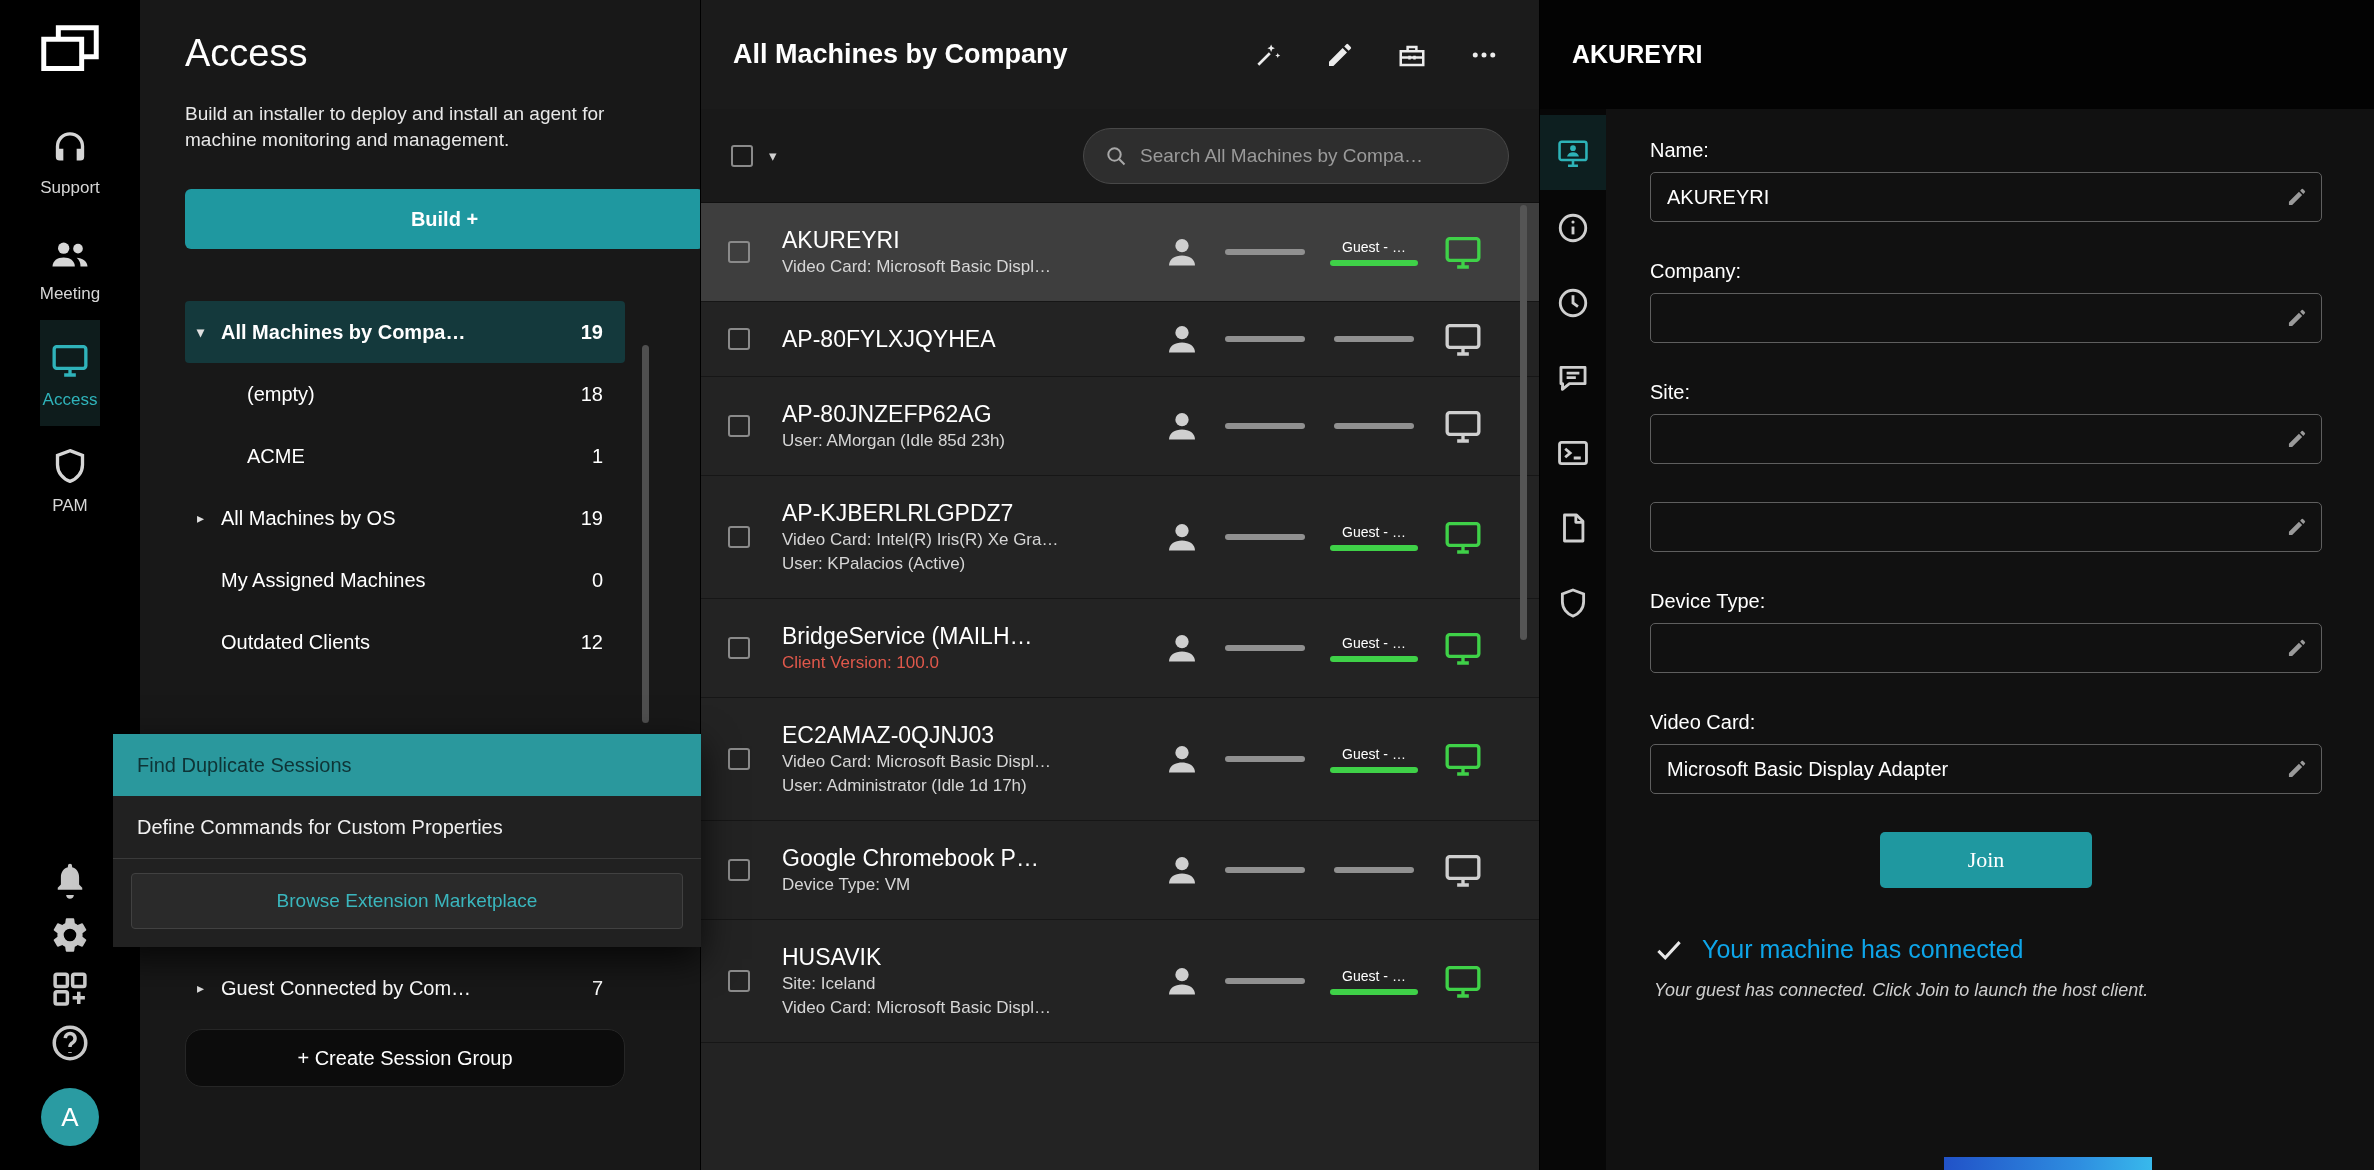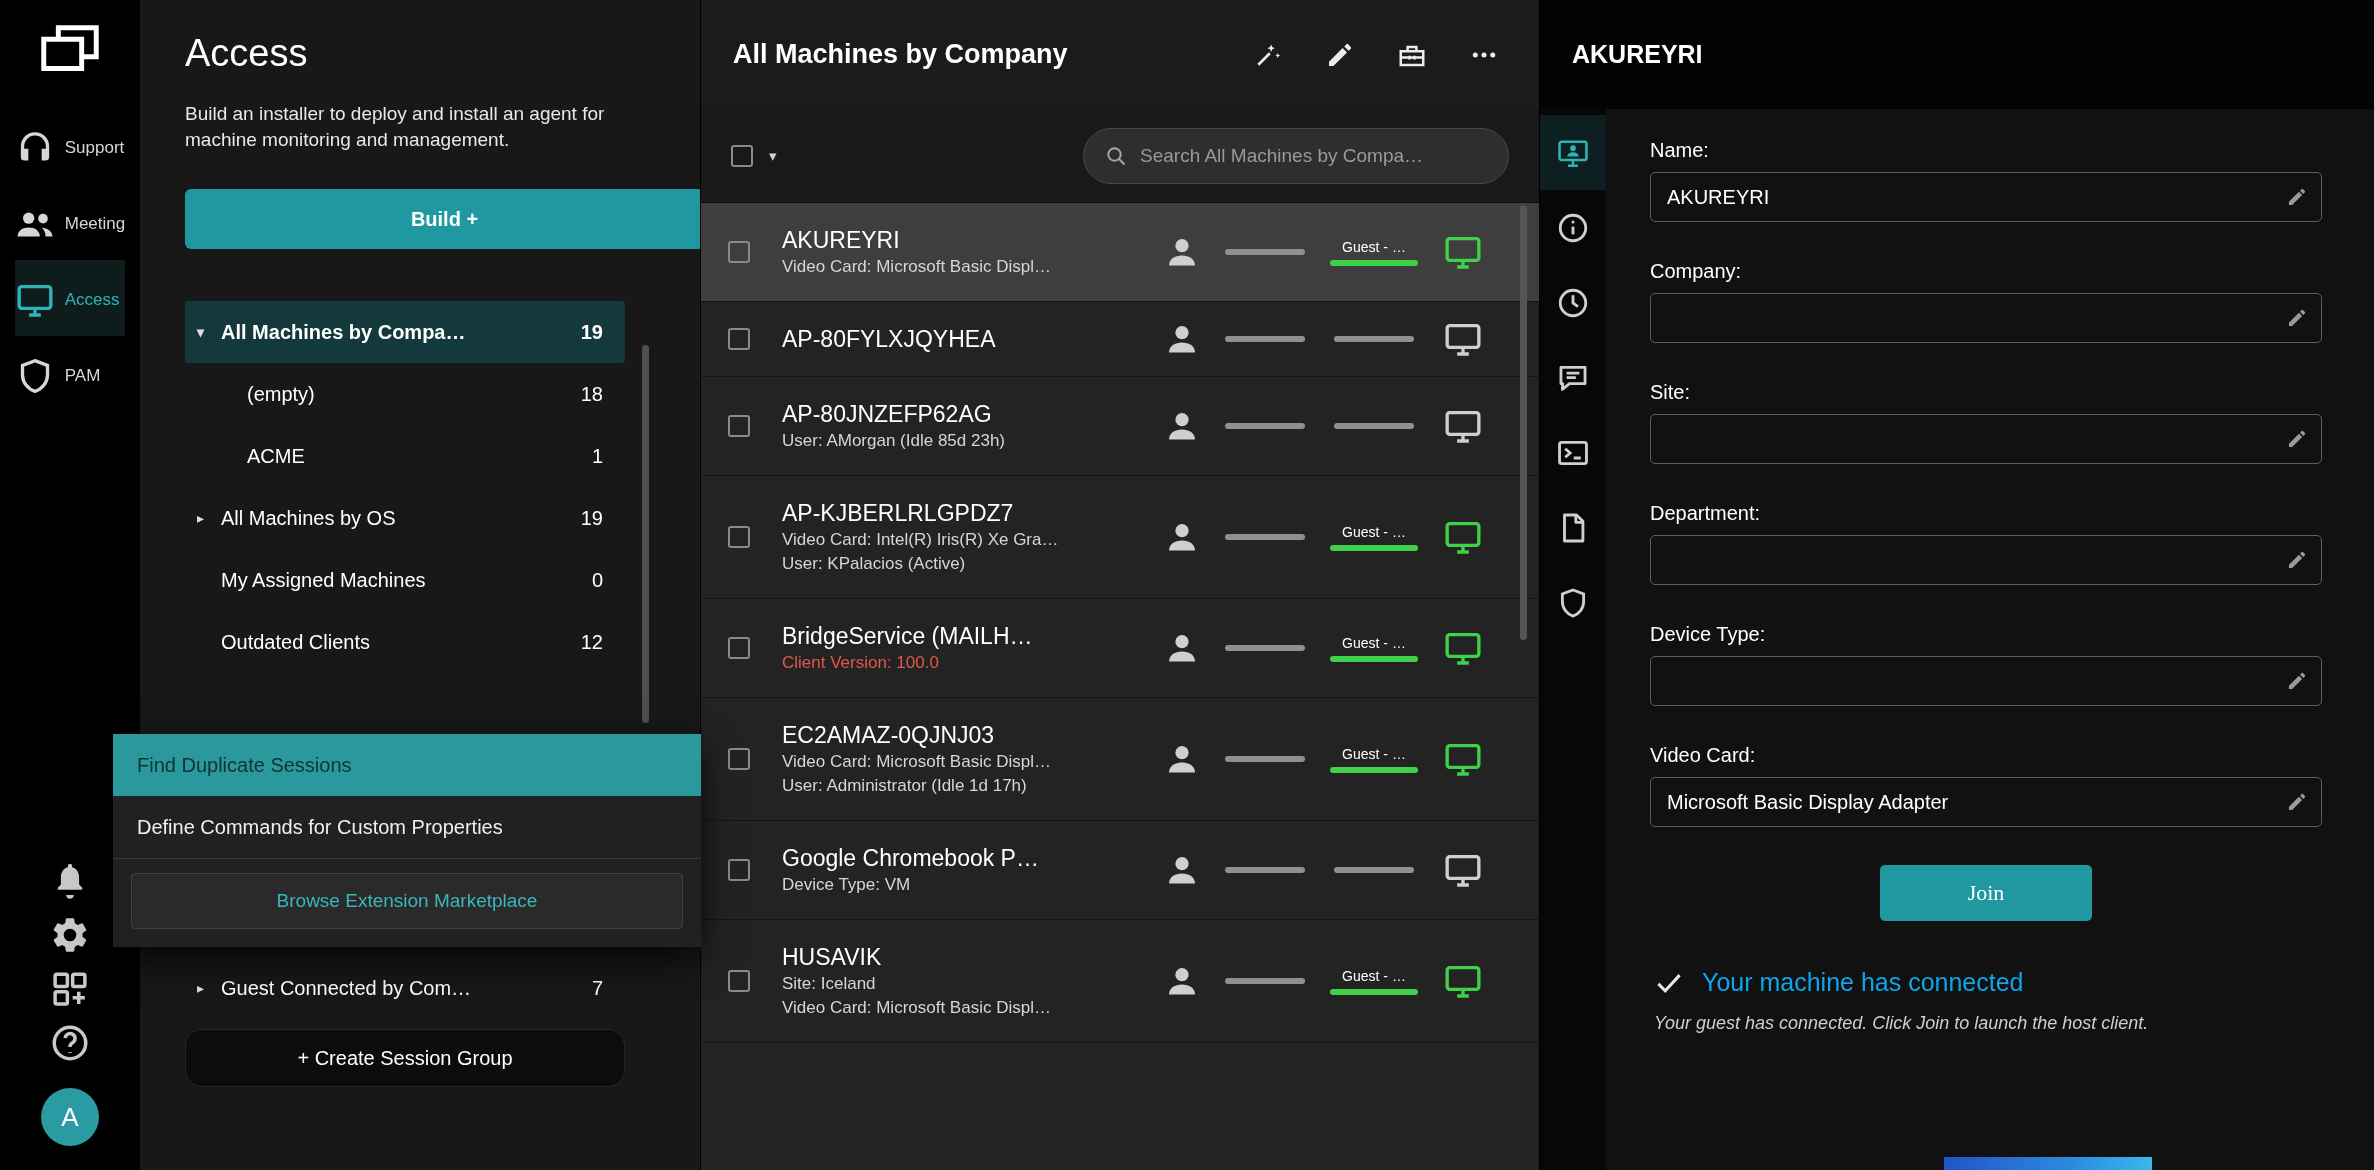--- a/index.html
+++ b/index.html
@@ -5,21 +5,21 @@
   *{margin:0;padding:0;box-sizing:border-box}
   html,body{width:2374px;height:1170px;overflow:hidden;background:#000;
     font-family:"Liberation Sans",sans-serif;color:#fff}
   .app{display:flex;width:100%;height:100%}
   .icon{display:inline-block}
   .icon svg{display:block;width:100%;height:100%}
 
   
   .left-nav{width:140px;background:#000;display:flex;flex-direction:column;align-items:center;flex-shrink:0}
   .logo{width:70px;height:70px;margin:16px 0 22px;color:#fff;cursor:pointer}
-  .nav-item{width:100%;padding:20px 0 16px;display:flex;flex-direction:row;align-items:center;gap:10px;color:#d6d6d6;cursor:pointer}
+  .nav-item{width:100%;padding:20px 0 16px;display:flex;flex-direction:column;align-items:center;gap:10px;color:#d6d6d6;cursor:pointer}
   .nav-item .icon{width:40px;height:40px}
   .nav-label{font-size:17px}
   .nav-item.active{background:#0e1c1c;color:#2fb3ba}
   .nav-spacer{flex:1}
   .nav-bottom-item{width:42px;height:42px;color:#c9c9c9;margin:12px 0;cursor:pointer}
   .avatar{width:58px;height:58px;border-radius:50%;background:#2a9ba2;display:flex;align-items:center;justify-content:center;font-size:26px;color:#fff;margin:12px 0 24px;cursor:pointer}
 
   
   .access-panel{width:560px;background:#181818;position:relative;flex-shrink:0;padding:32px 0 0 45px}
   .access-title{font-size:38px;font-weight:normal;margin-bottom:26px}
@@ -545,21 +545,20 @@
               <svg viewBox="0 0 24 24" fill="currentColor">
                 <path d="M3.2 17.3v3.5h3.5L17.6 9.9l-3.5-3.5zM20.6 6.9a1 1 0 0 0 0-1.4l-2.1-2.1a1 1 0 0 0-1.4 0l-1.7 1.7 3.5 3.5z"></path>
               </svg>
             </span></div>
           <div class="field-label">Site:</div>
           <div class="field-input-wrap"><input class="field-input" style=""><span class="pencil-icon icon">
               <svg viewBox="0 0 24 24" fill="currentColor">
                 <path d="M3.2 17.3v3.5h3.5L17.6 9.9l-3.5-3.5zM20.6 6.9a1 1 0 0 0 0-1.4l-2.1-2.1a1 1 0 0 0-1.4 0l-1.7 1.7 3.5 3.5z"></path>
               </svg>
             </span></div>
-          <div class="field-label">Department:</div>
           <div class="field-input-wrap"><input class="field-input" style=""><span class="pencil-icon icon">
               <svg viewBox="0 0 24 24" fill="currentColor">
                 <path d="M3.2 17.3v3.5h3.5L17.6 9.9l-3.5-3.5zM20.6 6.9a1 1 0 0 0 0-1.4l-2.1-2.1a1 1 0 0 0-1.4 0l-1.7 1.7 3.5 3.5z"></path>
               </svg>
             </span></div>
           <div class="field-label">Device Type:</div>
           <div class="field-input-wrap"><input class="field-input" style=""><span class="pencil-icon icon">
               <svg viewBox="0 0 24 24" fill="currentColor">
                 <path d="M3.2 17.3v3.5h3.5L17.6 9.9l-3.5-3.5zM20.6 6.9a1 1 0 0 0 0-1.4l-2.1-2.1a1 1 0 0 0-1.4 0l-1.7 1.7 3.5 3.5z"></path>
               </svg>

